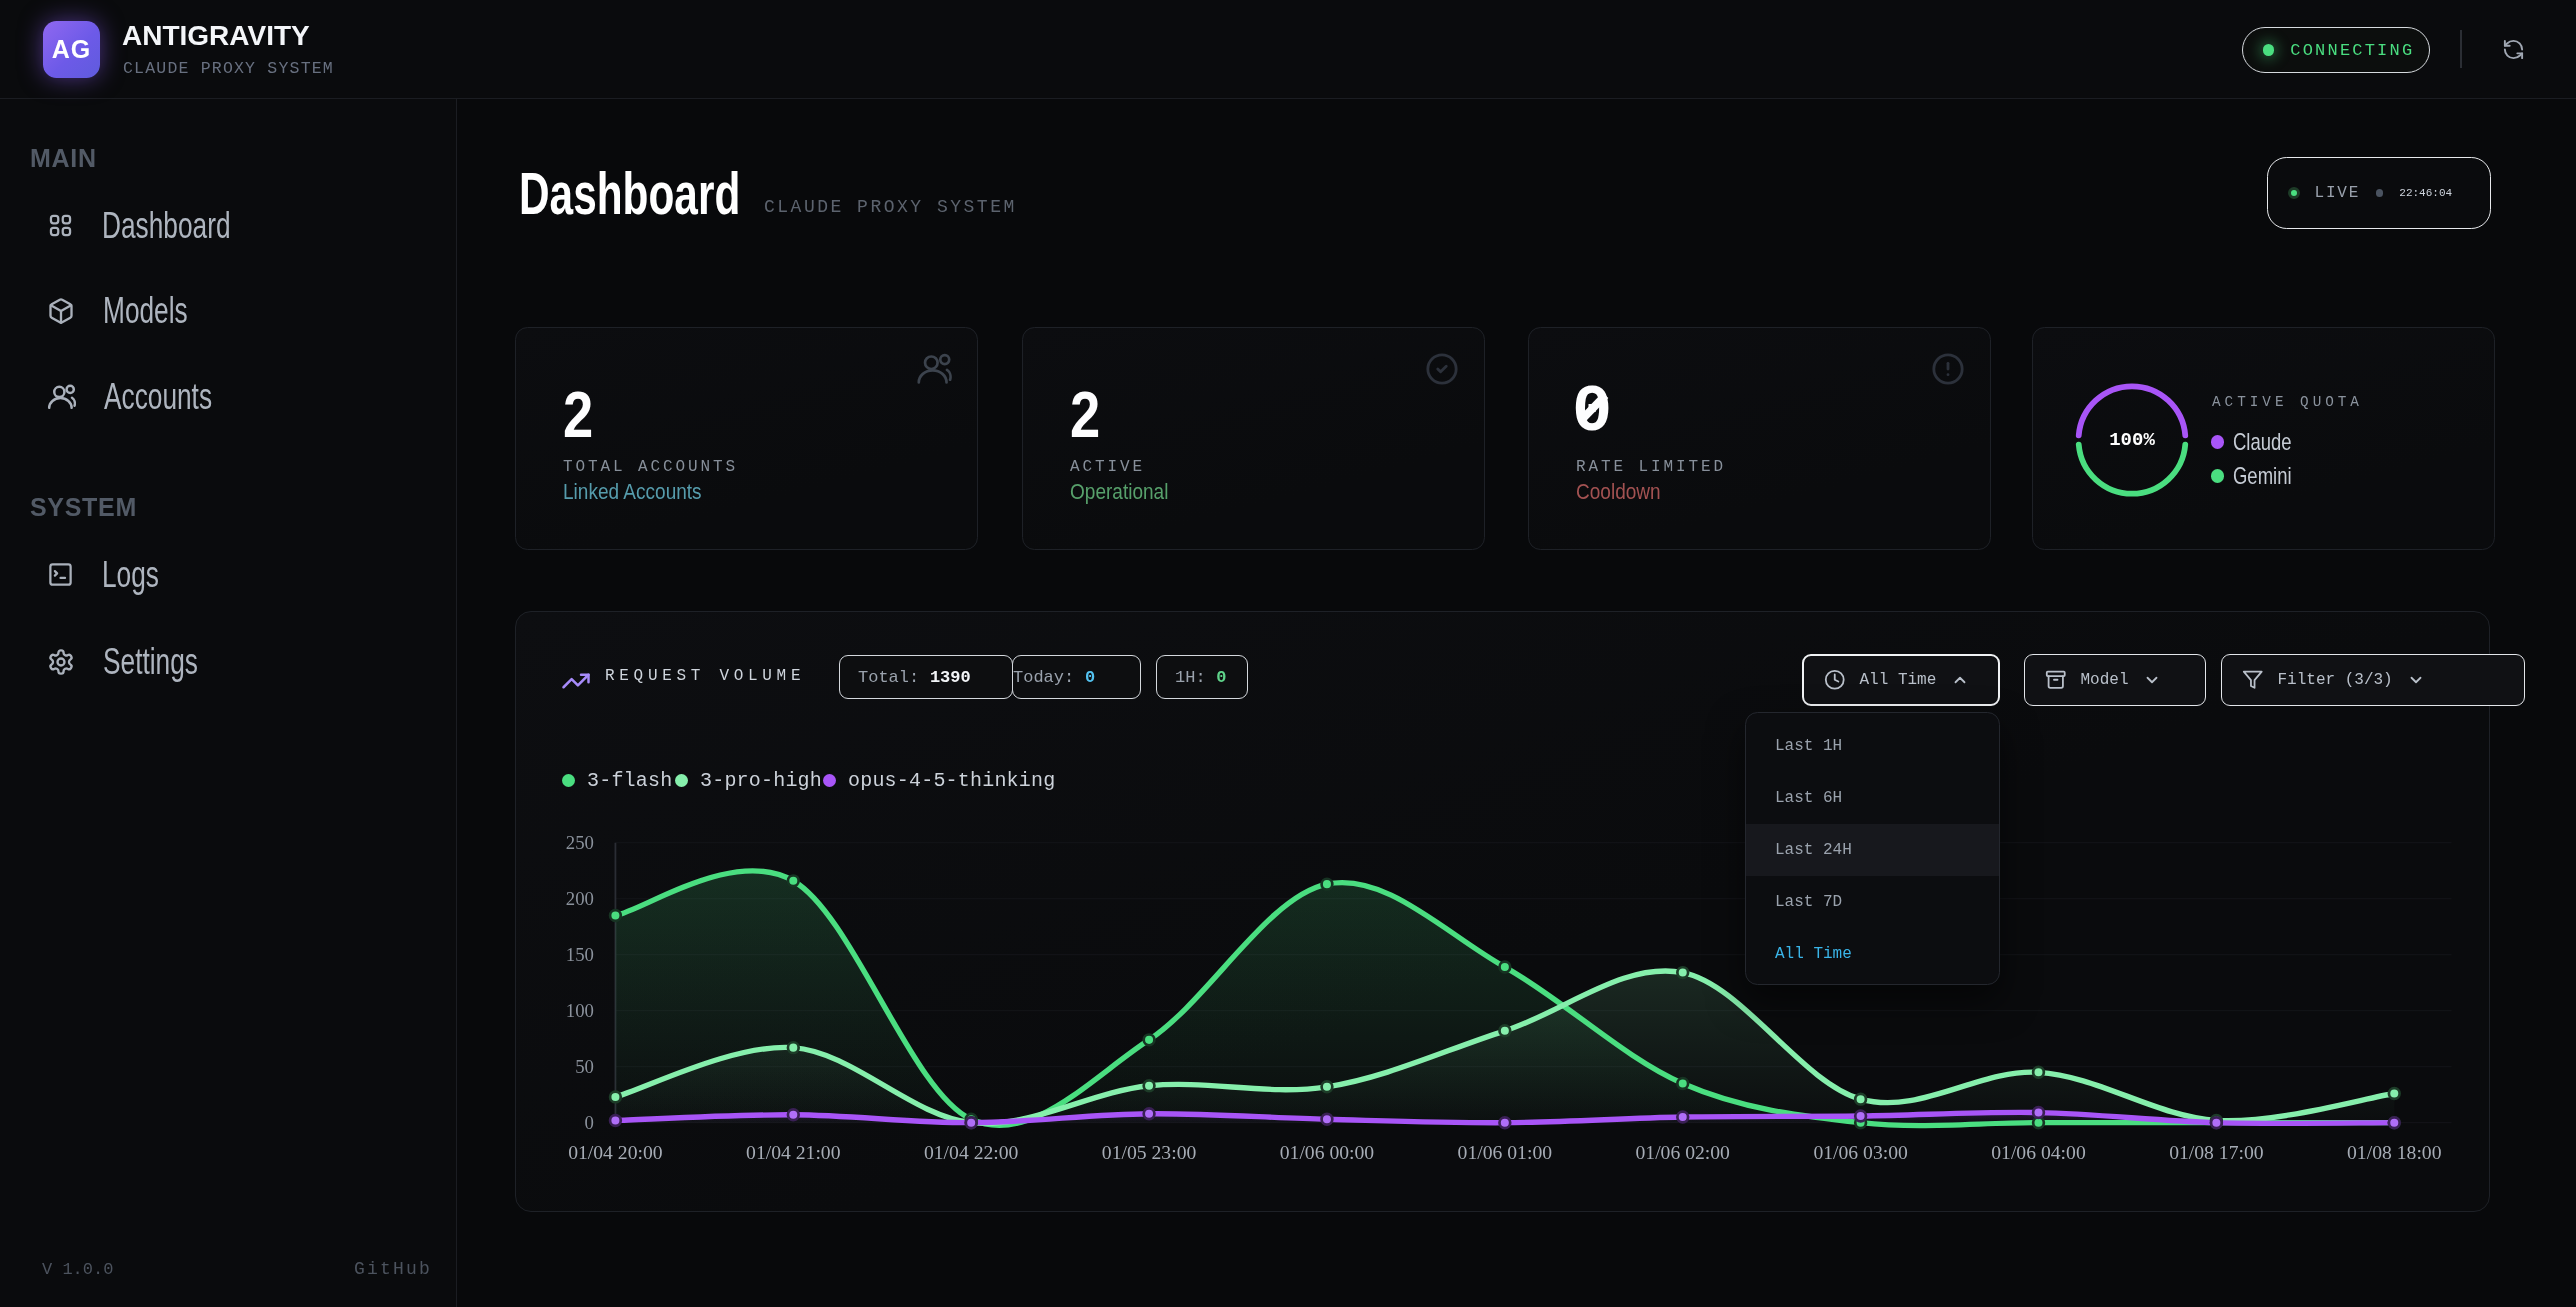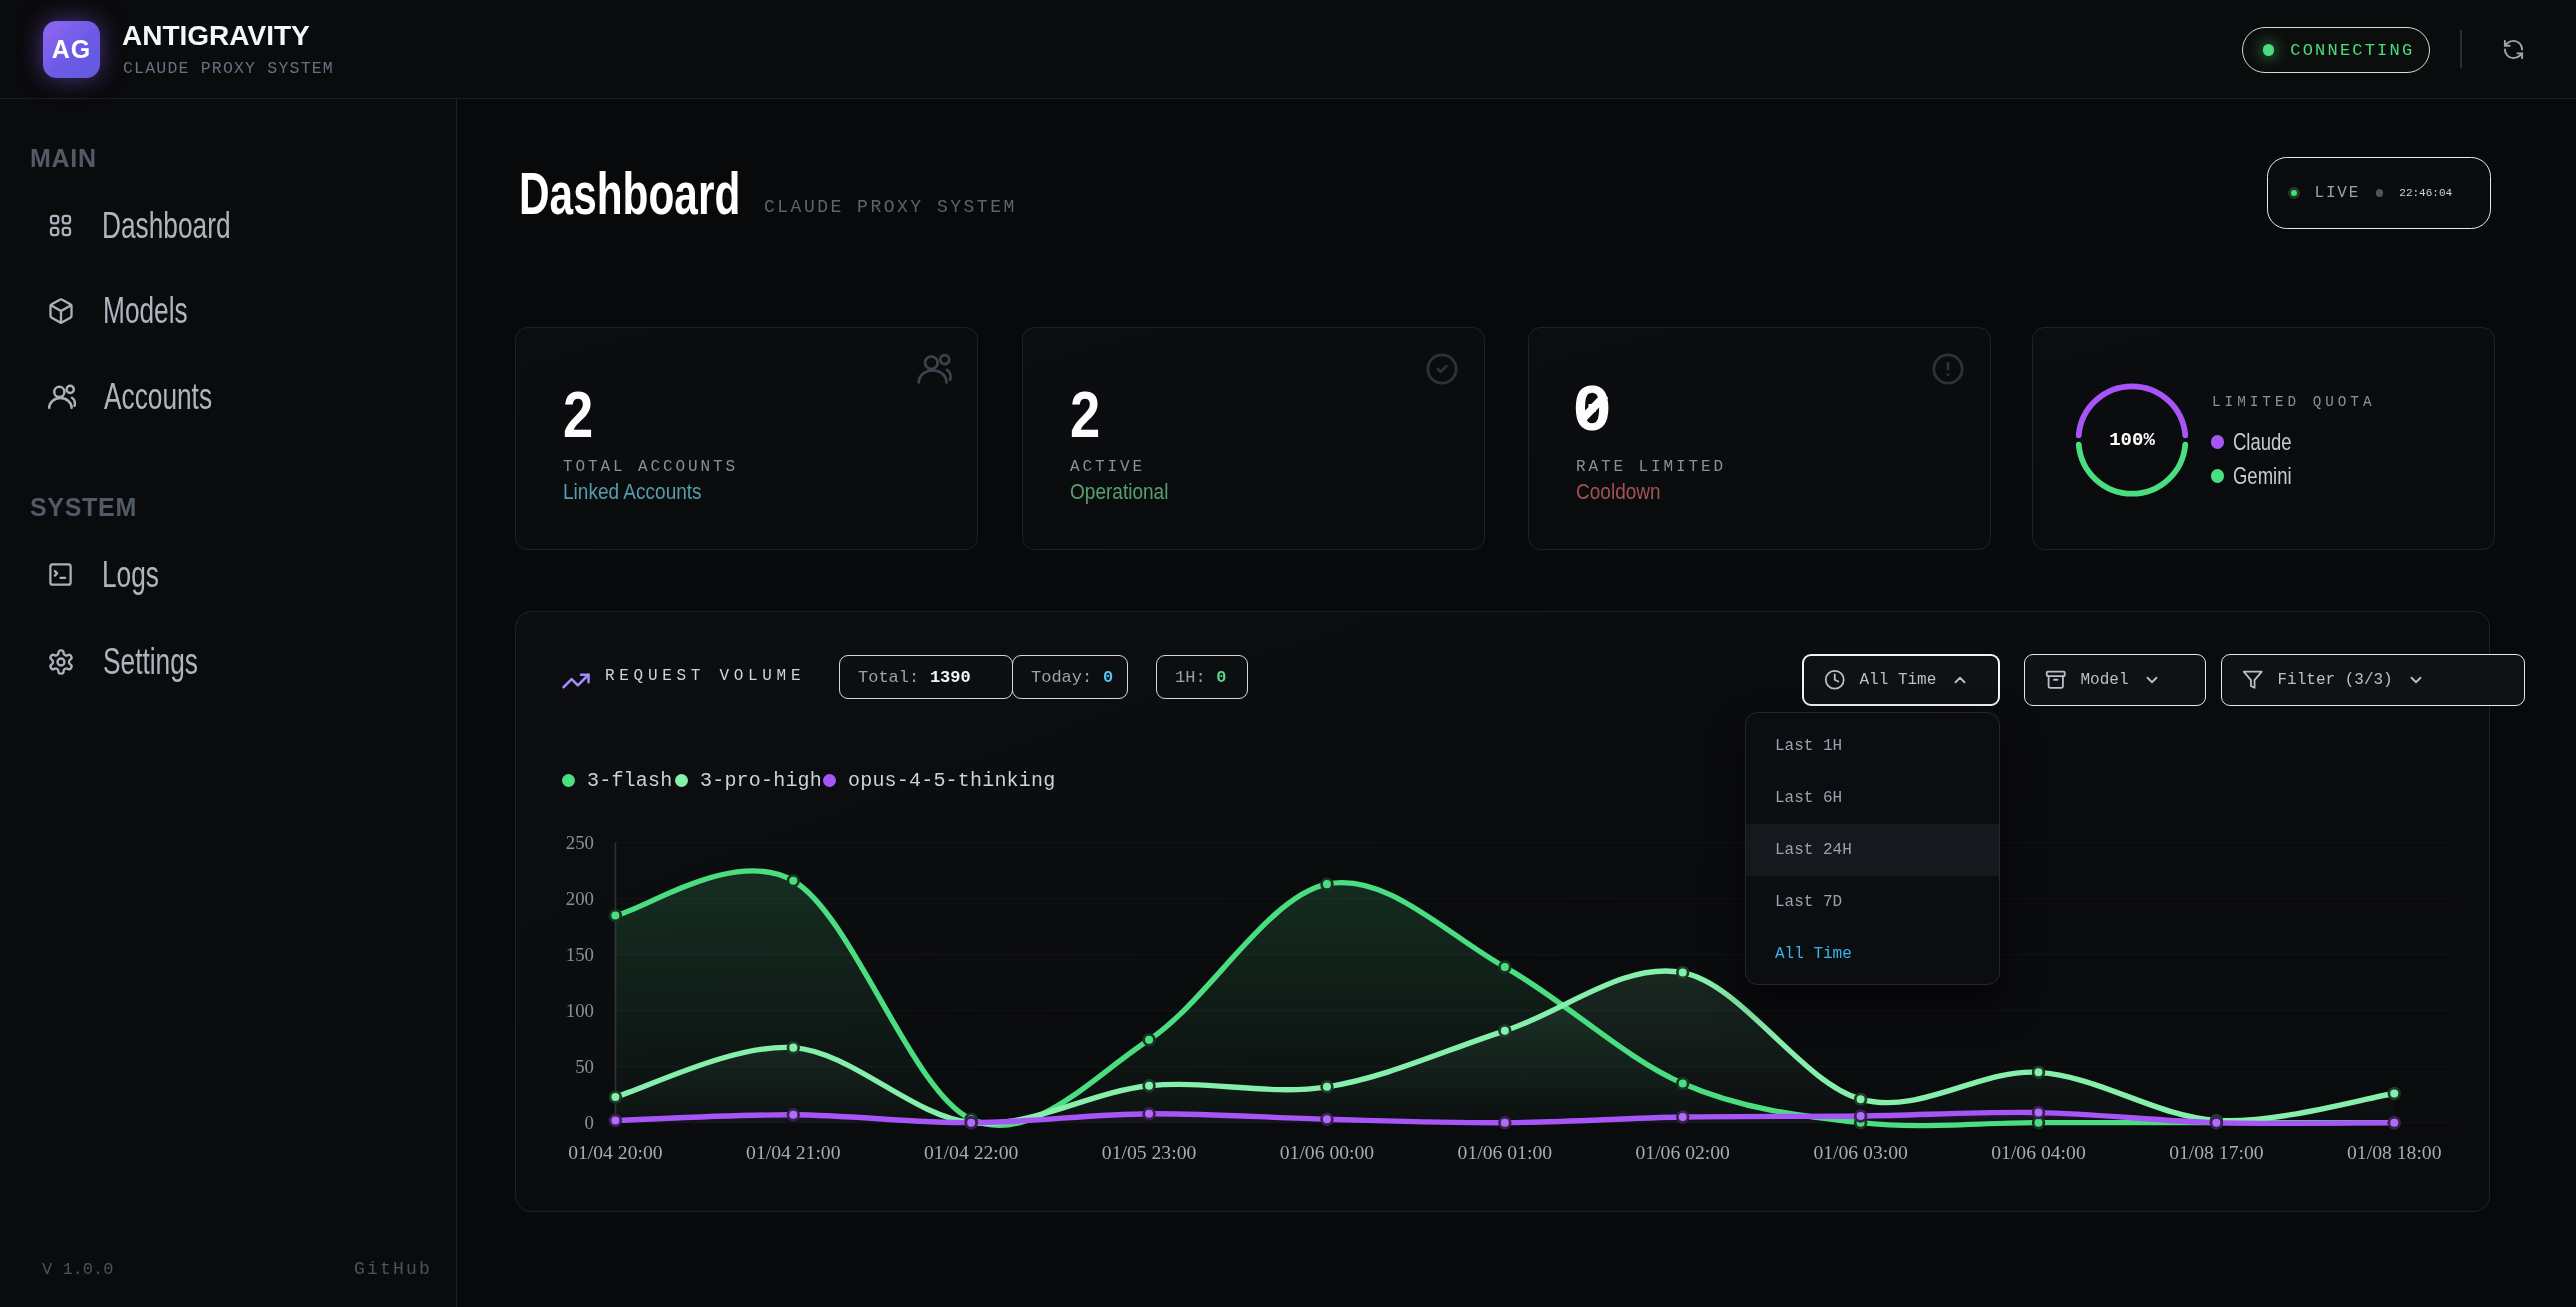--- a/index.html
+++ b/index.html
@@ -94,21 +94,21 @@
   background:linear-gradient(160deg,#0d0e11 0%,#0a0b0d 55%);
   border:0.9px solid #1e2127; border-radius:16px; }
 #cc-title { position:absolute; left:89px; top:55px; font-family:"Liberation Mono",monospace;
   font-size:16px; letter-spacing:4.7px; color:#cfd5dd; }
 #cc-ticon { position:absolute; left:45px; top:54px; }
 .pill { position:absolute; top:43px; height:44px; border:1.8px solid #d4d8dd; border-radius:9px;
   background:#0d0e10; display:flex; align-items:center;
   font-family:"Liberation Mono",monospace; font-size:17px; color:#9aa2ad; }
 .pill b { color:#f2f4f7; margin-left:10.7px; font-weight:bold; }
 #pill1 { left:323px; width:174px; padding-left:18px; }
-#pill2 { left:496px; width:116px; padding-left:18px; }
+#pill2 { left:496px; width:129px; }
 #pill3 { left:640px; width:92px; padding-left:18px; }
 #pill2 b { color:#53c2f0; } #pill3 b { color:#5fd38a; }
 .fbtn { position:absolute; top:42px; height:52px; border-radius:9px; background:#101114;
   display:flex; align-items:center; font-family:"Liberation Mono",monospace; font-size:16px;
   color:#b9c0ca; }
 #btn-time { left:1286px; width:198px; border:2.7px solid #f0f2f4; }
 #btn-model { left:1508px; width:182px; border:1.8px solid #e3e6ea; }
 #btn-filter { left:1705px; width:304px; border:1.8px solid #e3e6ea; }
 .fbtn svg { margin-left:19.7px; }
 .fbtn .bl { margin-left:14.3px; }
@@ -253,21 +253,21 @@
   <div class="lab">RATE LIMITED</div>
   <div class="sub" style="color:#a35252;">Cooldown</div>
 </div>
 
 <div class="card" id="card4">
   <svg id="donut" width="114" height="114" viewBox="0 0 128 128">
     <path d="M 4.2 58.8 A 60 60 0 0 1 123.8 58.8" fill="none" stroke="#a855f7" stroke-width="6.5" stroke-linecap="round"></path>
     <path d="M 4.2 69.2 A 60 60 0 0 0 123.8 69.2" fill="none" stroke="#4ade80" stroke-width="6.5" stroke-linecap="round"></path>
   </svg>
   <div id="donut-pct">100%</div>
-  <div id="gq-lab">LIMITED QUOTA</div>
+  <div id="gq-lab">ACTIVE QUOTA</div>
   <div class="gq-item" style="top:102px;">
       <i class="gq-dot" style="background:#a855f7;"></i>
       <span>Claude</span>
     </div>
   <div class="gq-item" style="top:136px;">
       <i class="gq-dot" style="background:#4ade80;"></i>
       <span>Gemini</span>
     </div>
 </div>
 

